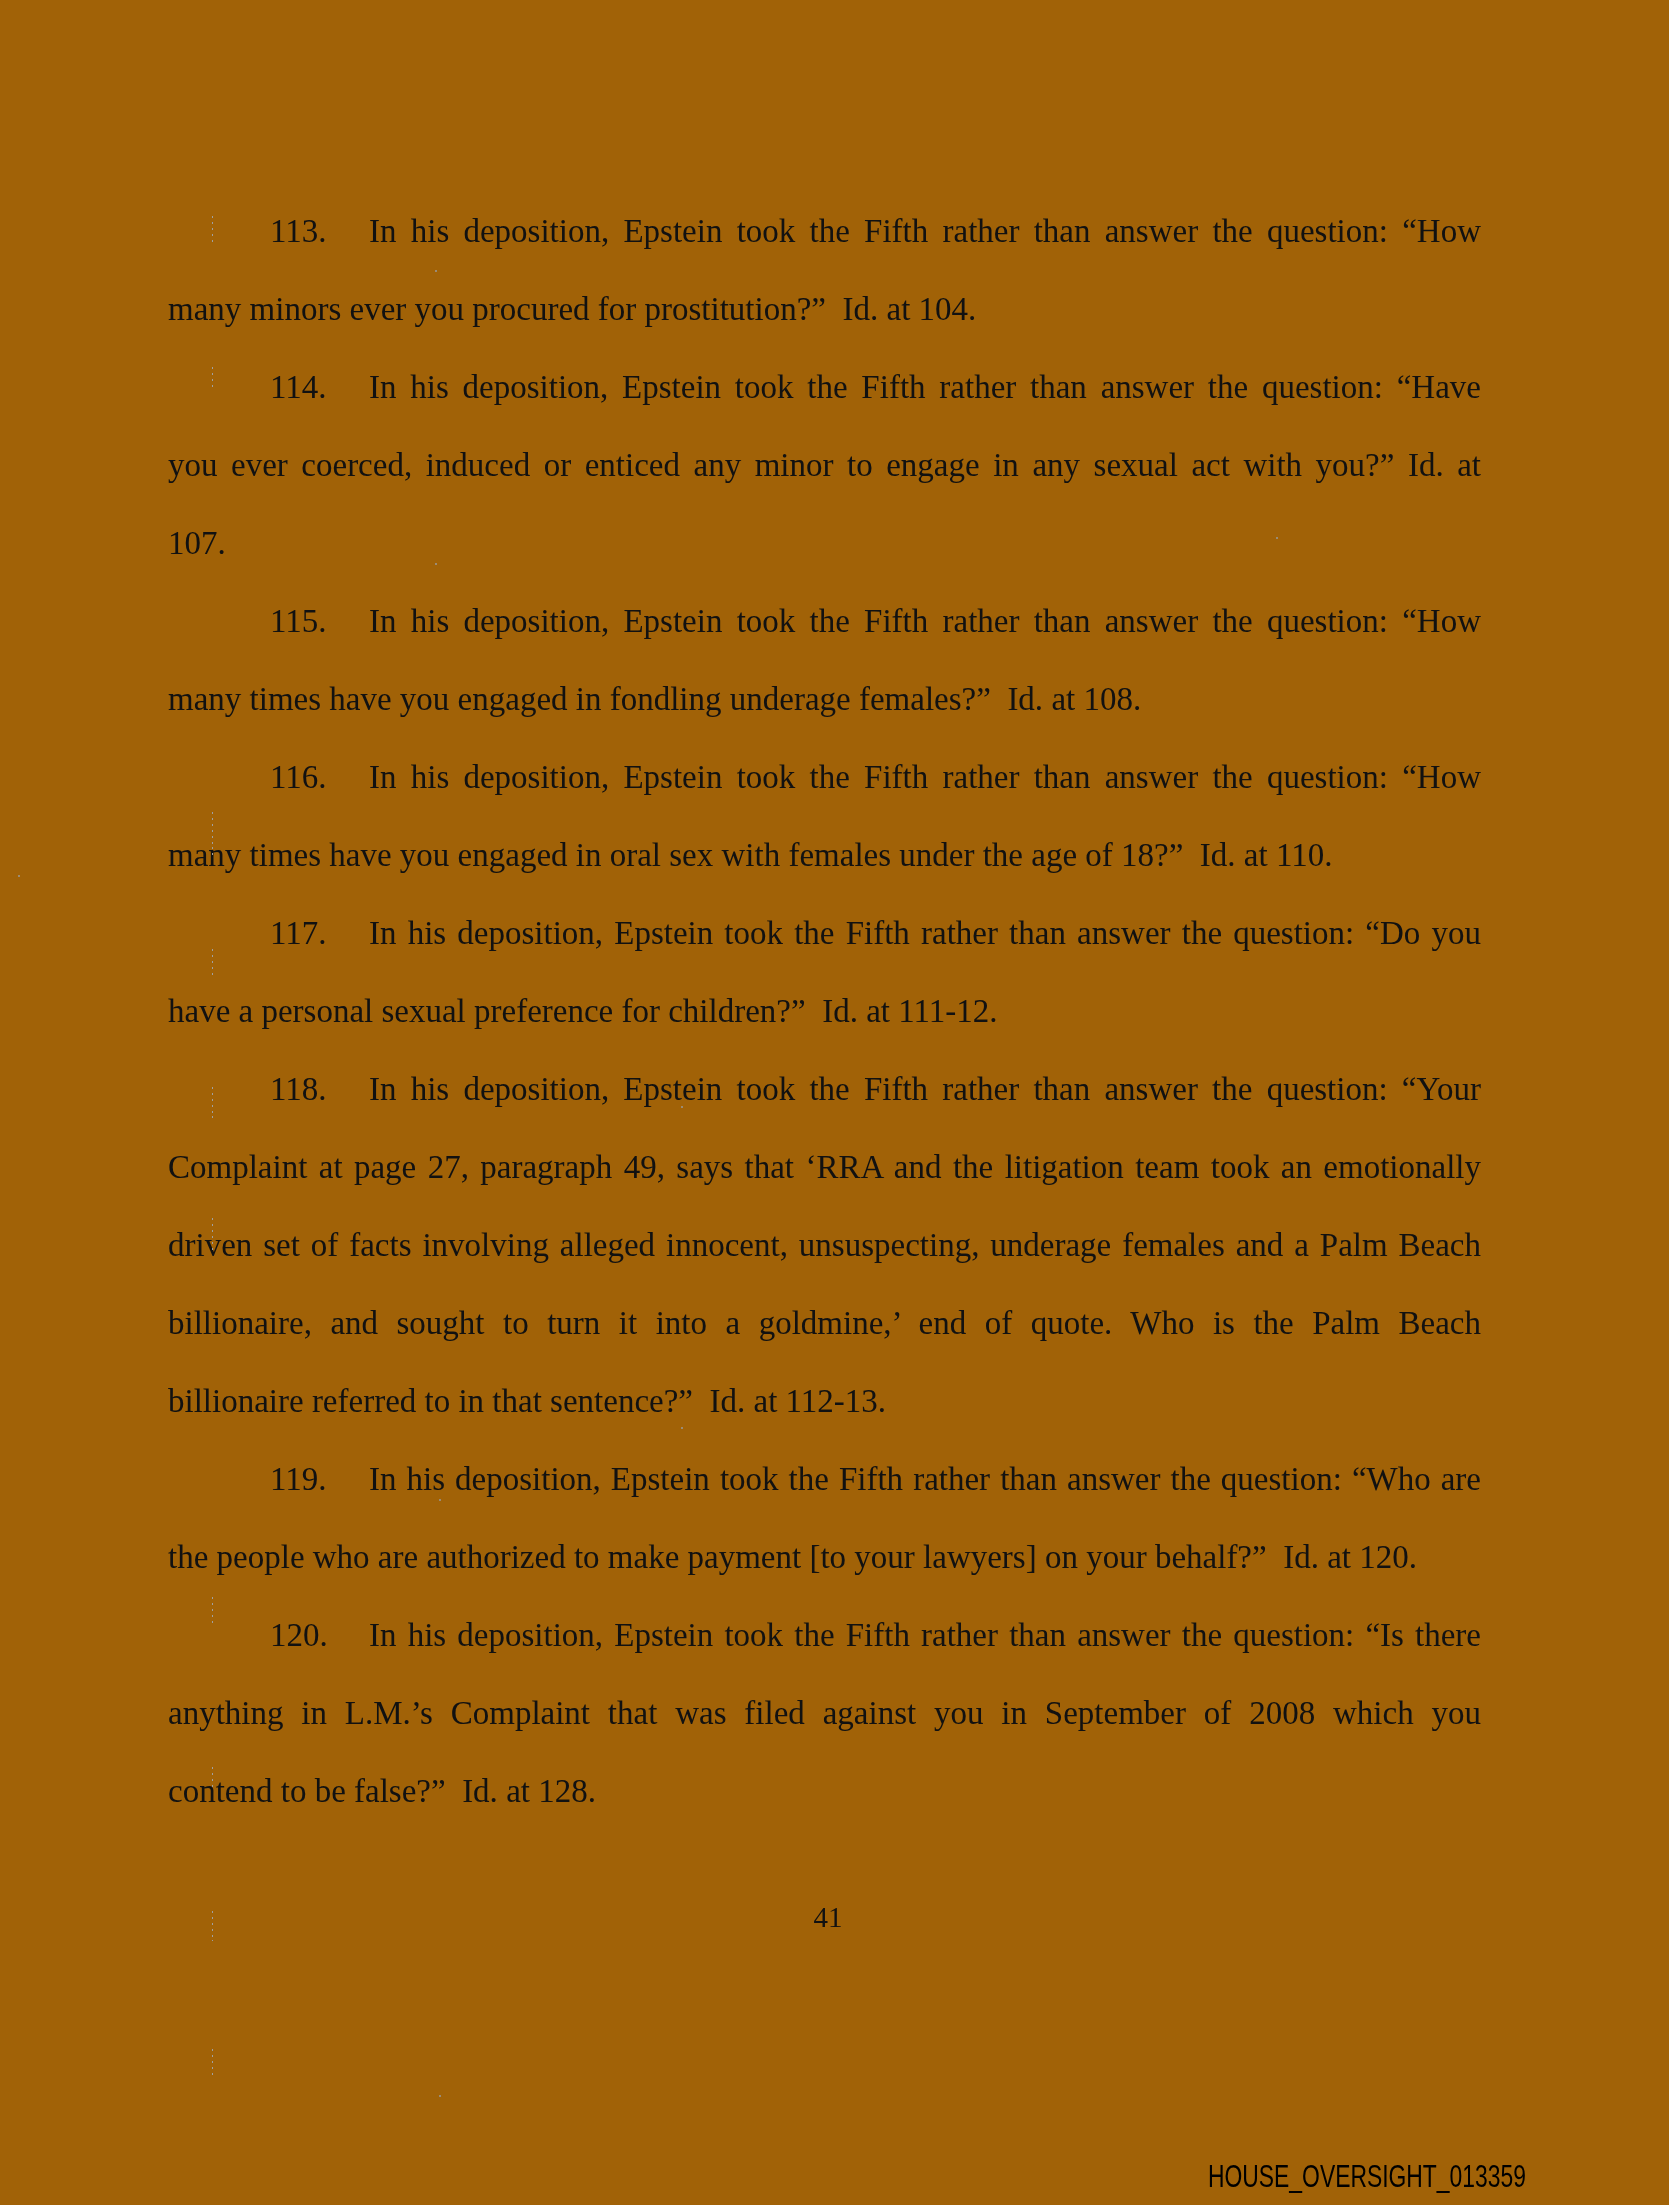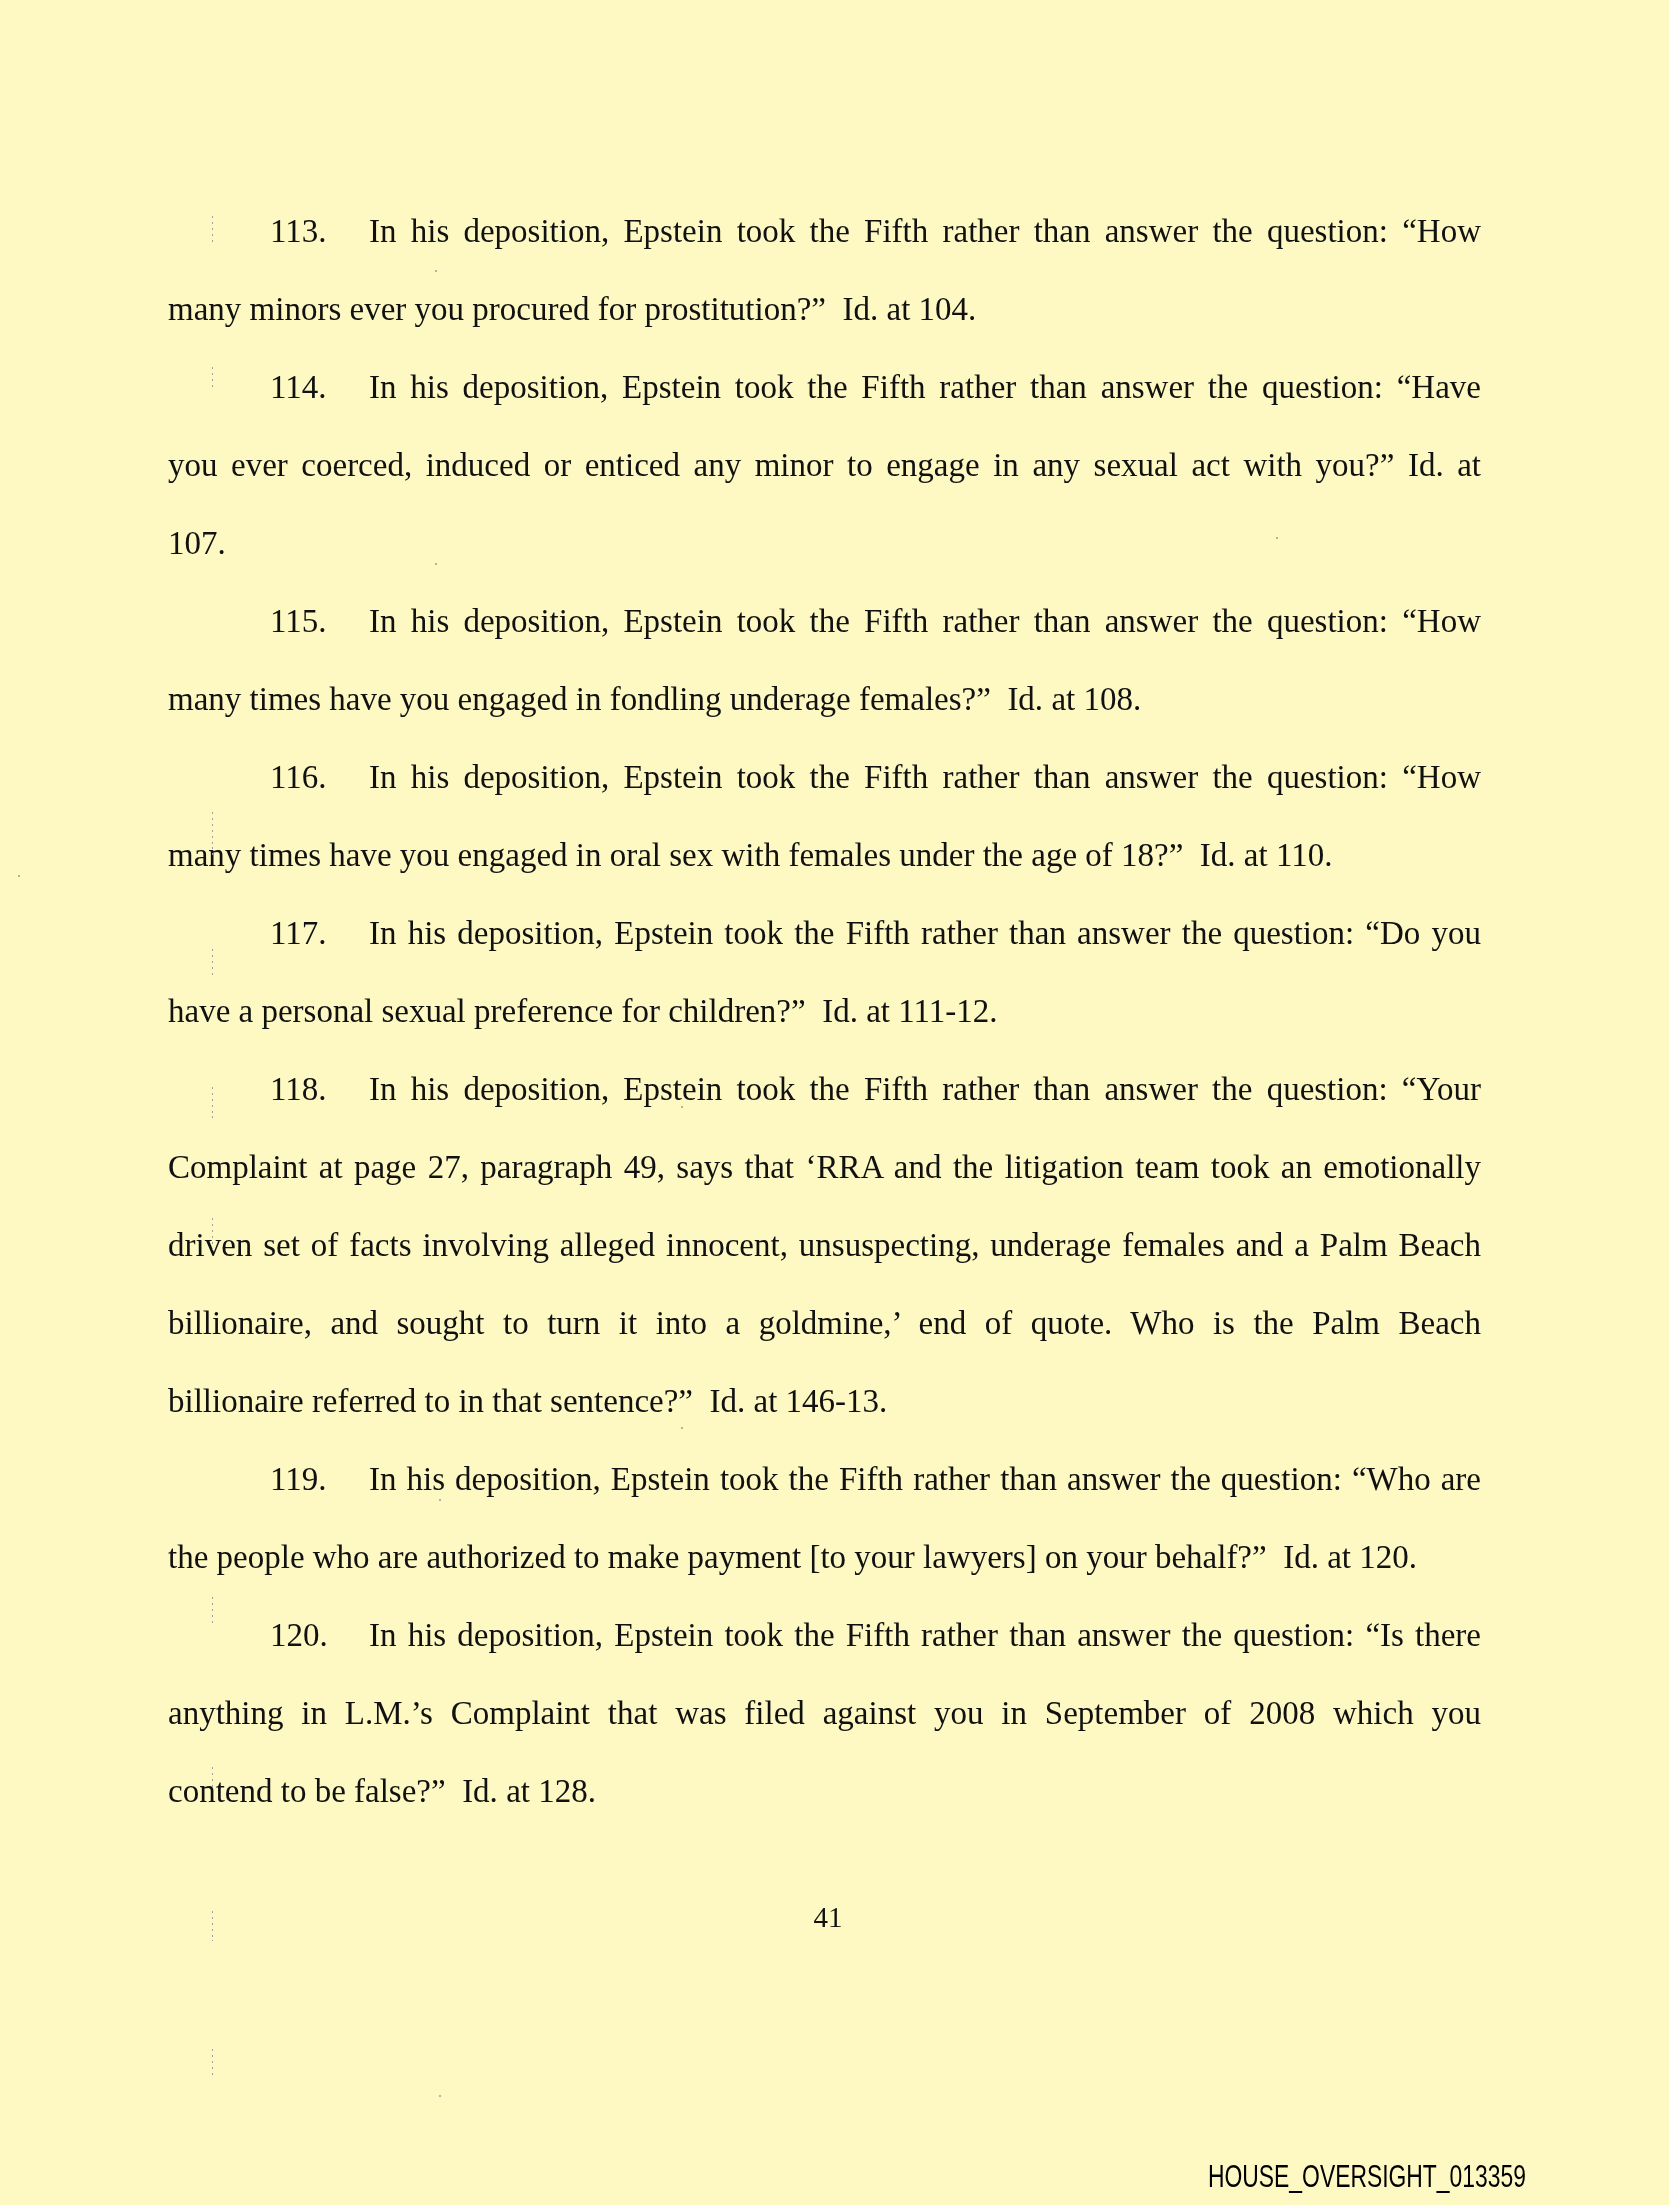--- a/index.html
+++ b/index.html
@@ -12,21 +12,21 @@
     height: 2205px;
     position: relative;
     overflow: hidden;
     color: #111111;
   }
   .page {
     position: absolute;
     left: 0; top: 0;
     width: 1669px;
     height: 2205px;
-    background: #fef9c3;
+    background: #a16207;
   }
   .body-text {
     position: absolute;
     left: 168px;
     top: 192px;
     width: 1313px;
     font-family: "Liberation Serif", "DejaVu Serif", serif;
     font-size: 33px;
     line-height: 78px;
   }
@@ -111,21 +111,21 @@
       </div>
       <div>
         <div class="line justify first"><span class="para-num">117.</span><span>In his deposition, Epstein took the Fifth rather than answer the question: “Do you</span></div>
         <div class="line"><span style="white-space: pre;">have a personal sexual preference for children?”  </span><span class="seg-italic">Id.</span><span style="white-space: pre;"> at 111-12.</span></div>
       </div>
       <div>
         <div class="line justify first"><span class="para-num">118.</span><span>In his deposition, Epstein took the Fifth rather than answer the question: “Your</span></div>
         <div class="line justify"><span>Complaint at page 27, paragraph 49, says that ‘RRA and the litigation team took an emotionally</span></div>
         <div class="line justify"><span>driven set of facts involving alleged innocent, unsuspecting, underage females and a Palm Beach</span></div>
         <div class="line justify"><span>billionaire, and sought to turn it into a goldmine,’ end of quote.  Who is the Palm Beach</span></div>
-        <div class="line"><span style="white-space: pre;">billionaire referred to in that sentence?”  </span><span class="seg-italic">Id.</span><span style="white-space: pre;"> at 146-13.</span></div>
+        <div class="line"><span style="white-space: pre;">billionaire referred to in that sentence?”  </span><span class="seg-italic">Id.</span><span style="white-space: pre;"> at 112-13.</span></div>
       </div>
       <div>
         <div class="line justify first"><span class="para-num">119.</span><span>In his deposition, Epstein took the Fifth rather than answer the question: “Who are</span></div>
         <div class="line"><span style="white-space: pre;">the people who are authorized to make payment [to your lawyers] on your behalf?”  </span><span class="seg-italic">Id.</span><span style="white-space: pre;"> at 120.</span></div>
       </div>
       <div>
         <div class="line justify first"><span class="para-num">120.</span><span>In his deposition, Epstein took the Fifth rather than answer the question: “Is there</span></div>
         <div class="line justify"><span>anything in L.M.’s Complaint that was filed against you in September of 2008 which you</span></div>
         <div class="line"><span style="white-space: pre;">contend to be false?”  </span><span class="seg-italic">Id.</span><span style="white-space: pre;"> at 128.</span></div>
       </div>

